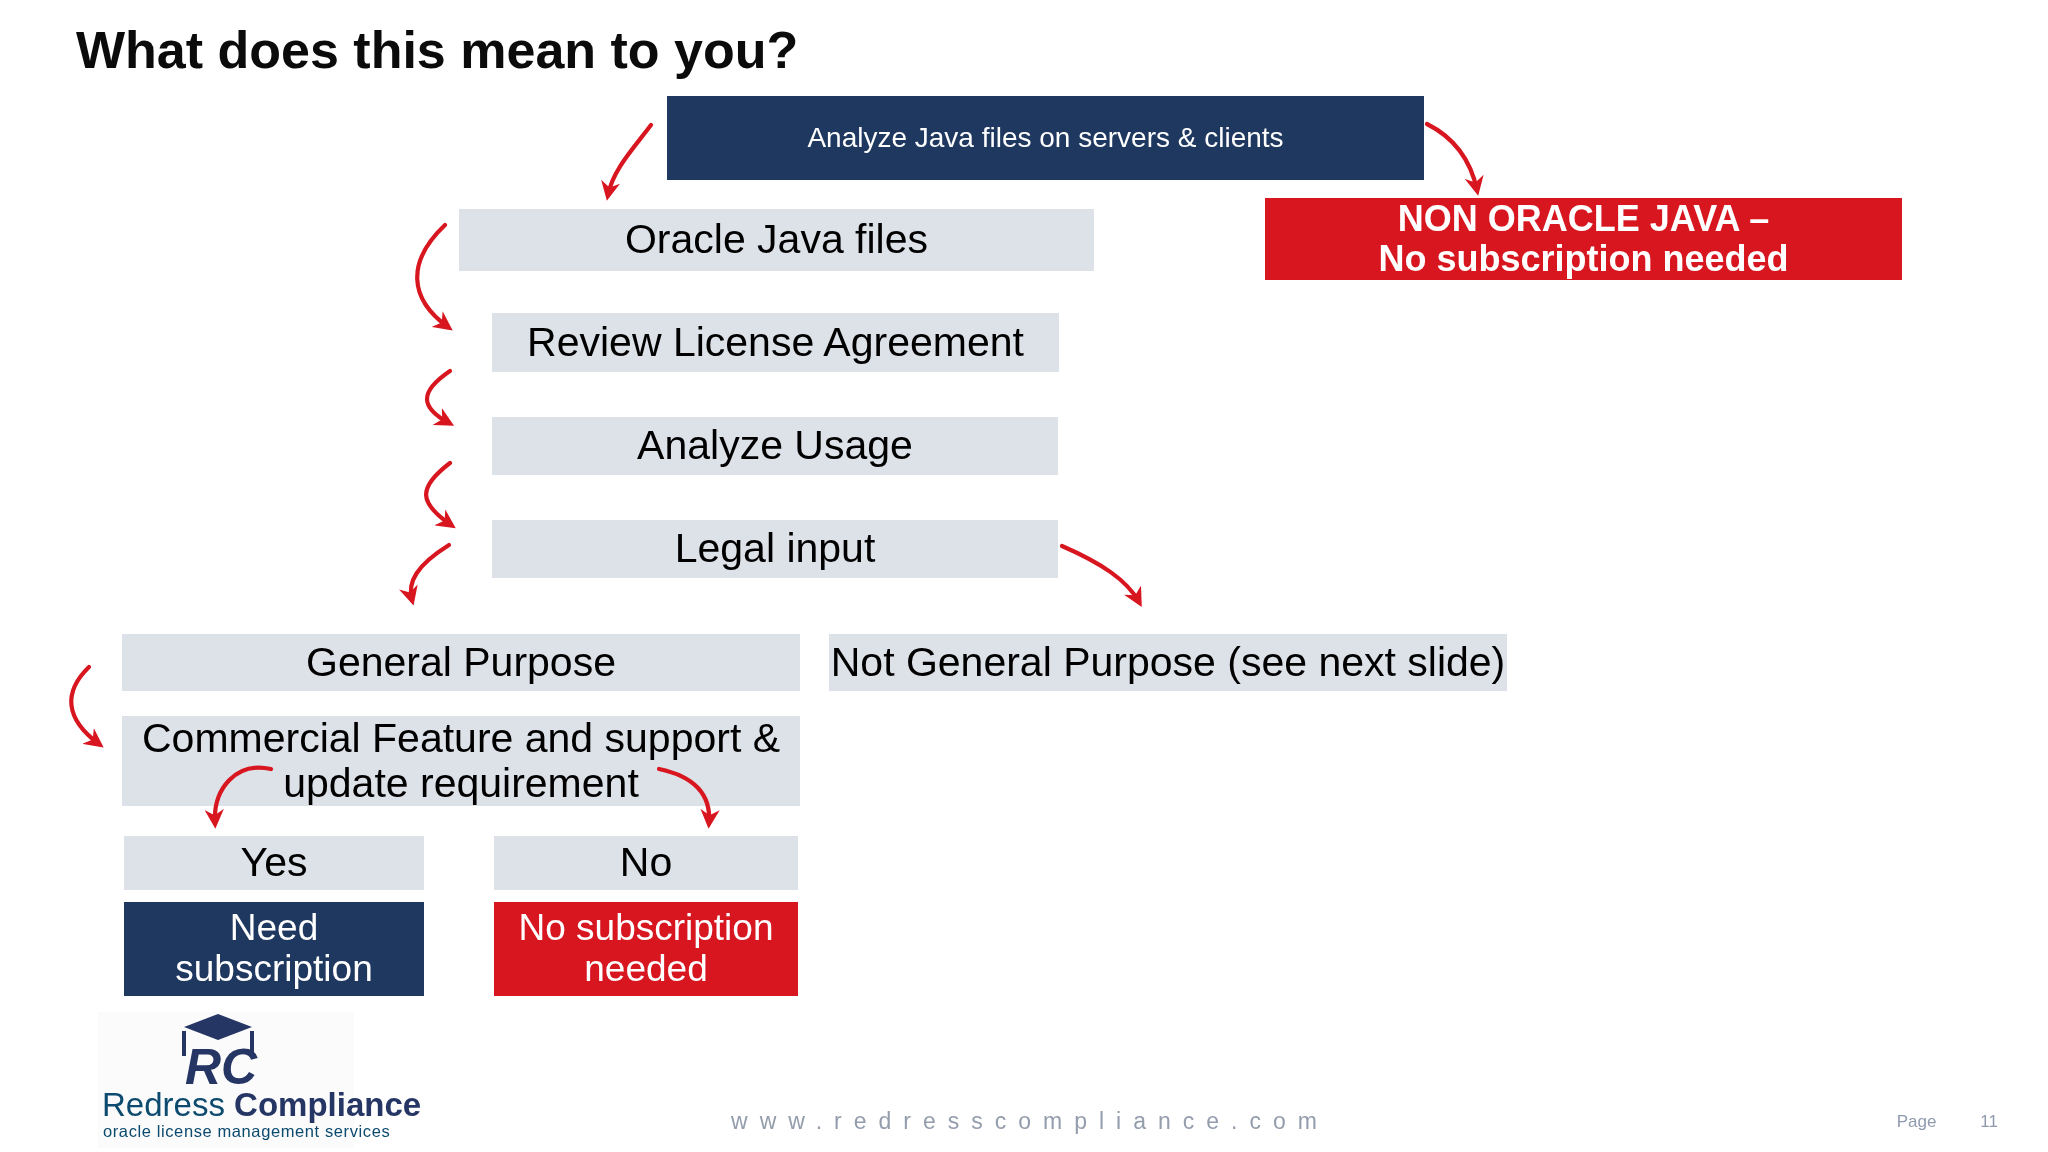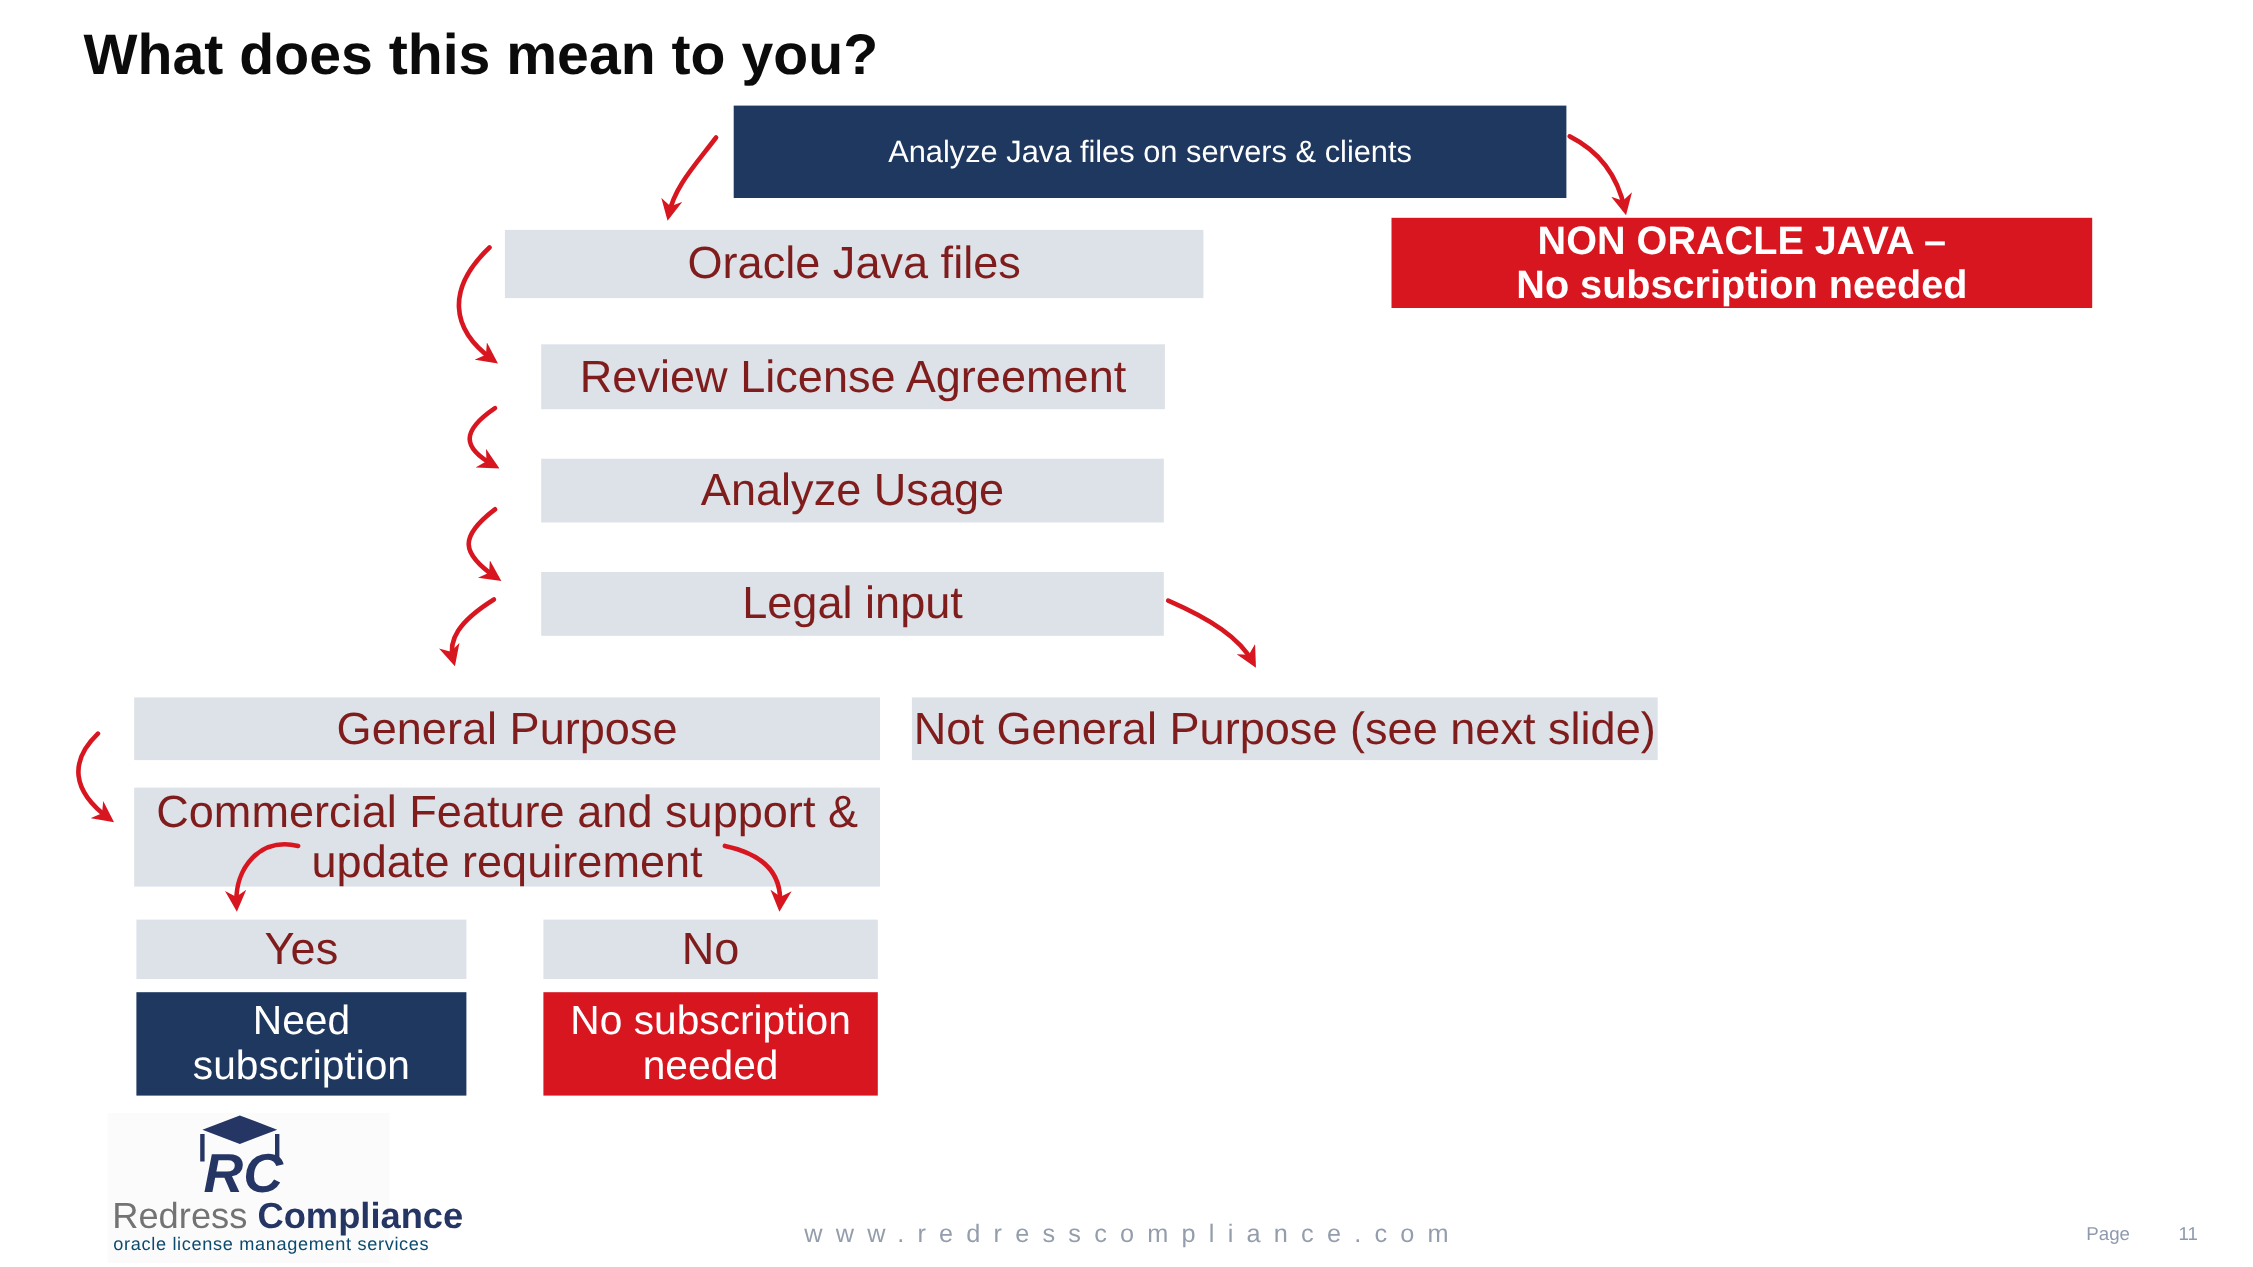--- a/index.html
+++ b/index.html
@@ -8,33 +8,33 @@
     font-family:"Liberation Sans", sans-serif;
   }
   .title{
     position:absolute;left:76px;top:20px;font-size:52px;font-weight:bold;color:#0b0b0b;
     letter-spacing:0px;
   }
   .node{
     position:absolute;display:flex;flex-direction:column;align-items:center;justify-content:center;
     text-align:center;box-sizing:border-box;
   }
-  .gray{background:#dde1e8;color:#7f1d1d;font-size:41px;}
+  .gray{background:#dde1e8;color:#000000;font-size:41px;}
   .navy{background:#1f3860;color:#ffffff;}
   .red{background:#d81620;color:#ffffff;}
   .node .l1,.node .l2{display:block;line-height:1.1;}
   .bold2line{font-weight:normal;font-size:37px;}
   .top-banner{font-size:28px;}
   .nonoracle{font-weight:bold;font-size:36px;}
   .commercial{font-size:41px;line-height:1.08;}
   .arrows{position:absolute;left:0;top:0;width:2048px;height:1152px;pointer-events:none;}
   .logo-block{position:absolute;left:98px;top:1012px;width:256px;height:136px;background:#fbfbfc;}
   .logo-mark{display:block;margin:0 auto;}
   .brand-line{position:absolute;left:4px;top:74px;white-space:nowrap;font-size:33px;color:#2b3a66;}
-  .brand-light{font-weight:400;color:#737373;}
+  .brand-light{font-weight:400;color:#0c4a6e;}
   .brand-bold{font-weight:bold;color:#253564;}
   .tagline{position:absolute;left:5px;top:110px;font-size:16.5px;color:#0c4a6e;letter-spacing:0.6px;white-space:nowrap;}
   .footer-url{
     position:absolute;left:700px;top:1108px;width:660px;text-align:center;
     font-size:23px;color:#939dac;letter-spacing:12px;white-space:nowrap;
   }
   .page-info{
     position:absolute;right:50px;top:1112px;display:flex;gap:44px;
     font-size:17px;color:#8f9aae;
   }

